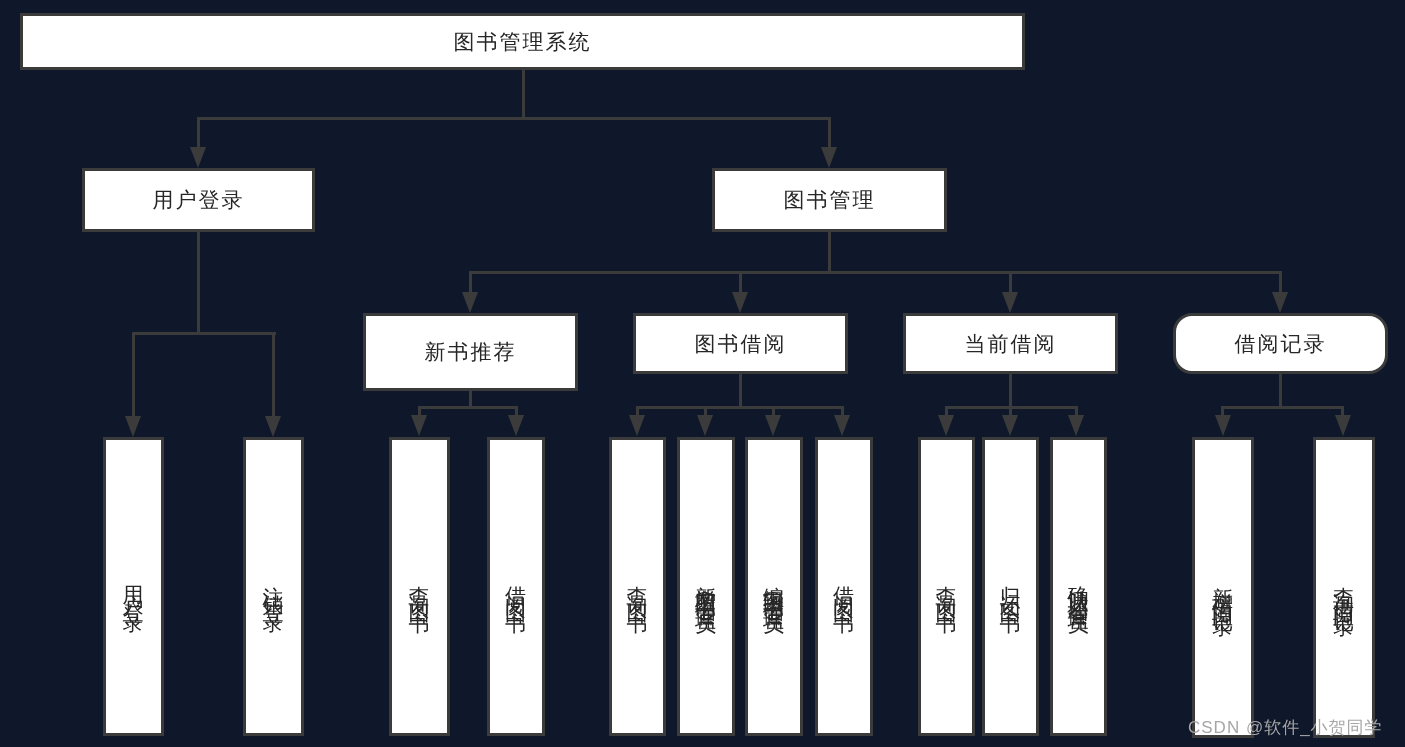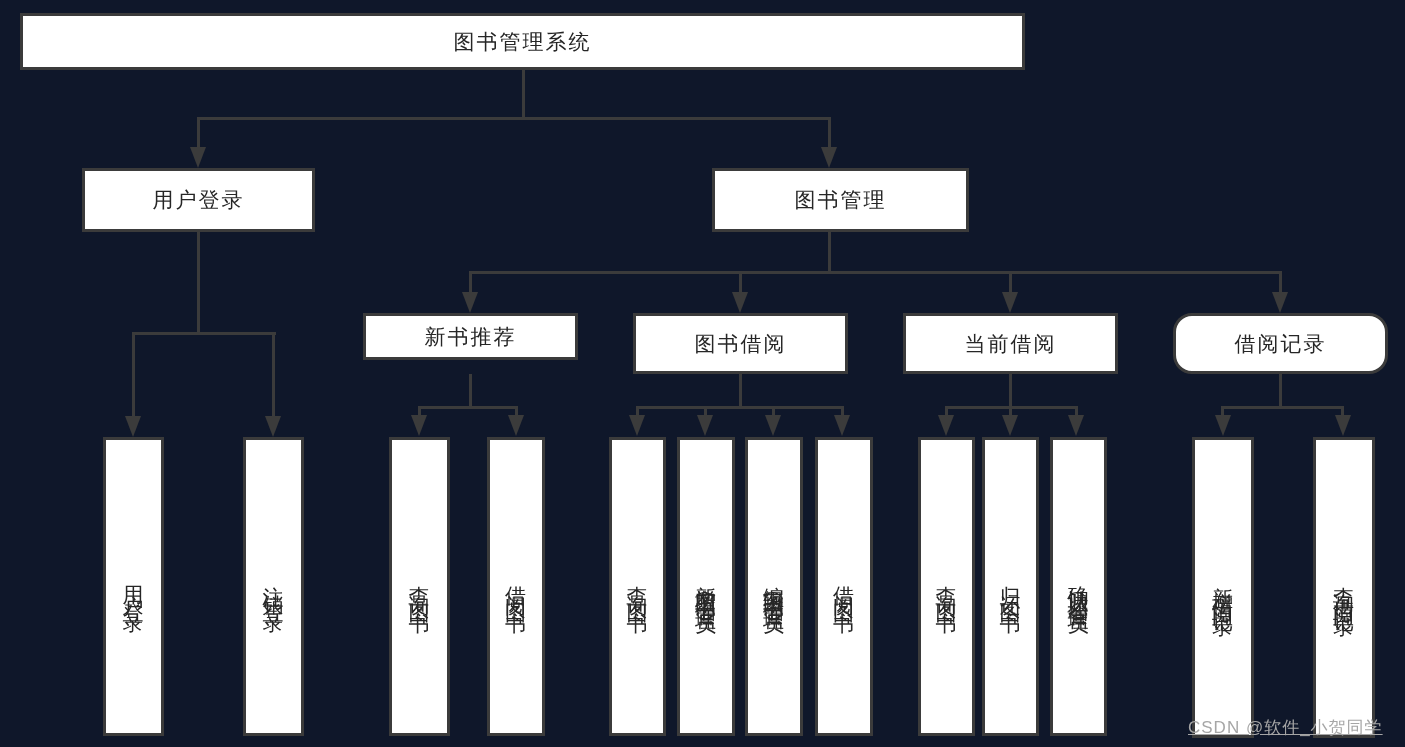--- a/index.html
+++ b/index.html
@@ -18,59 +18,59 @@
     font-size:21px;line-height:1;
   }
   .ln{position:absolute;background:#3b3b3b;z-index:1;}
   .arr{
     position:absolute;width:0;height:0;z-index:1;
     border-left:8px solid transparent;border-right:8px solid transparent;
     border-top:21px solid #3b3b3b;
   }
   .watermark{
     position:absolute;left:1188px;top:716px;font-size:17px;color:#a6a6a6;
-    letter-spacing:1px;z-index:3;white-space:nowrap;text-decoration:underline;
+    letter-spacing:1px;z-index:3;white-space:nowrap;
   }
 </style>
 </head>
 <body>
 
 <div class="stage">
 
   <div class="box" style="left:20px;top:13px;width:1005px;height:57px;">图书管理系统</div>
 
   <div class="ln" style="left:522px;top:69px;width:3px;height:51px;"></div>
   <div class="ln" style="left:197px;top:117px;width:634px;height:3px;"></div>
   <div class="ln" style="left:197px;top:117px;width:3px;height:33px;"></div>
   <div class="ln" style="left:828px;top:117px;width:3px;height:33px;"></div>
   <div class="arr" style="left:190px;top:147px;"></div>
   <div class="arr" style="left:821px;top:147px;"></div>
 
   <div class="box" style="left:82px;top:168px;width:233px;height:64px;">用户登录</div>
-  <div class="box" style="left:712px;top:168px;width:257px;height:64px;">图书管理</div>
+  <div class="box" style="left:712px;top:168px;width:235px;height:64px;">图书管理</div>
 
   <div class="ln" style="left:197px;top:232px;width:3px;height:103px;"></div>
   <div class="ln" style="left:132px;top:332px;width:144px;height:3px;"></div>
   <div class="ln" style="left:132px;top:332px;width:3px;height:85px;"></div>
   <div class="ln" style="left:272px;top:332px;width:3px;height:85px;"></div>
   <div class="arr" style="left:125px;top:416px;"></div>
   <div class="arr" style="left:265px;top:416px;"></div>
 
   <div class="ln" style="left:828px;top:232px;width:3px;height:41px;"></div>
   <div class="ln" style="left:469px;top:271px;width:813px;height:3px;"></div>
   <div class="ln" style="left:469px;top:271px;width:3px;height:23px;"></div>
   <div class="ln" style="left:739px;top:271px;width:3px;height:23px;"></div>
   <div class="ln" style="left:1009px;top:271px;width:3px;height:23px;"></div>
   <div class="ln" style="left:1279px;top:271px;width:3px;height:23px;"></div>
   <div class="arr" style="left:462px;top:292px;"></div>
   <div class="arr" style="left:732px;top:292px;"></div>
   <div class="arr" style="left:1002px;top:292px;"></div>
   <div class="arr" style="left:1272px;top:292px;"></div>
 
-  <div class="box" style="left:363px;top:313px;width:215px;height:47px;">新书推荐</div>
+  <div class="box" style="left:363px;top:313px;width:215px;height:78px;">新书推荐</div>
   <div class="box" style="left:633px;top:313px;width:215px;height:61px;">图书借阅</div>
   <div class="box" style="left:903px;top:313px;width:215px;height:61px;">当前借阅</div>
   <div class="box" style="left:1173px;top:313px;width:215px;height:61px;border-radius:19px;">借阅记录</div>
 
   <div class="ln" style="left:469px;top:374px;width:3px;height:32px;"></div>
   <div class="ln" style="left:418px;top:406px;width:100px;height:3px;"></div>
   <div class="ln" style="left:418px;top:406px;width:3px;height:12px;"></div>
   <div class="ln" style="left:515px;top:406px;width:3px;height:12px;"></div>
   <div class="arr" style="left:411px;top:415px;"></div>
   <div class="arr" style="left:508px;top:415px;"></div>

